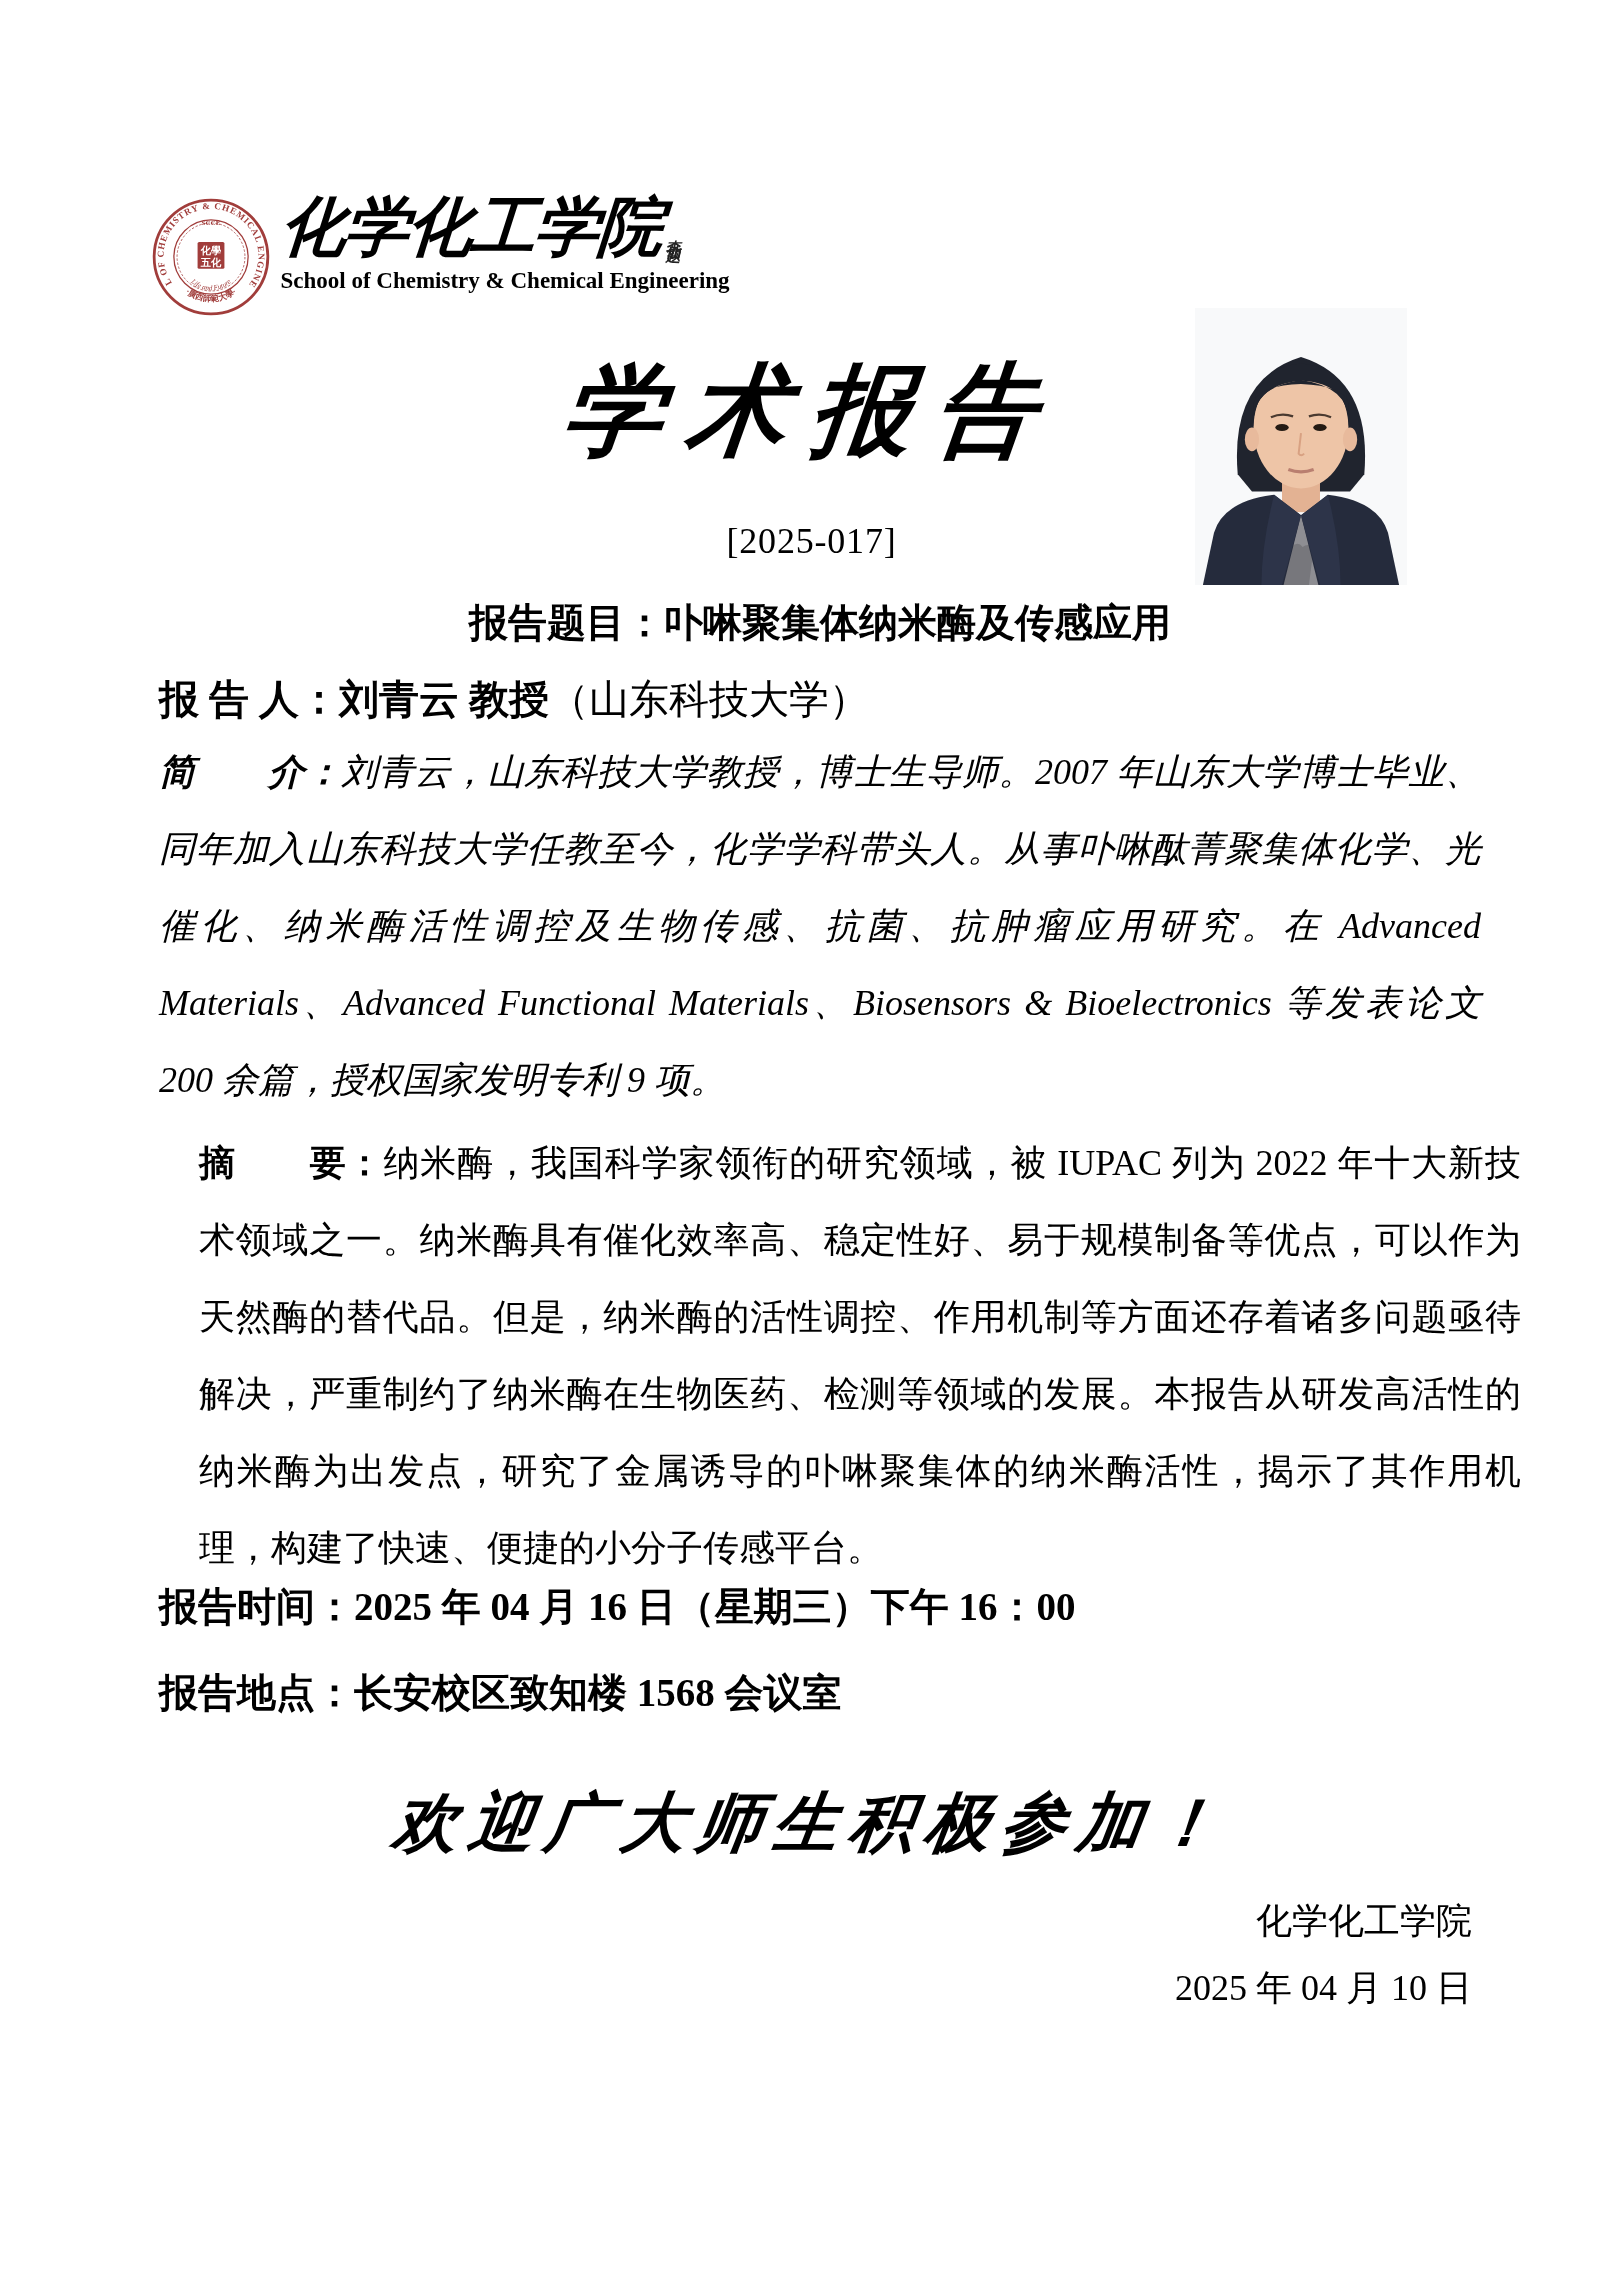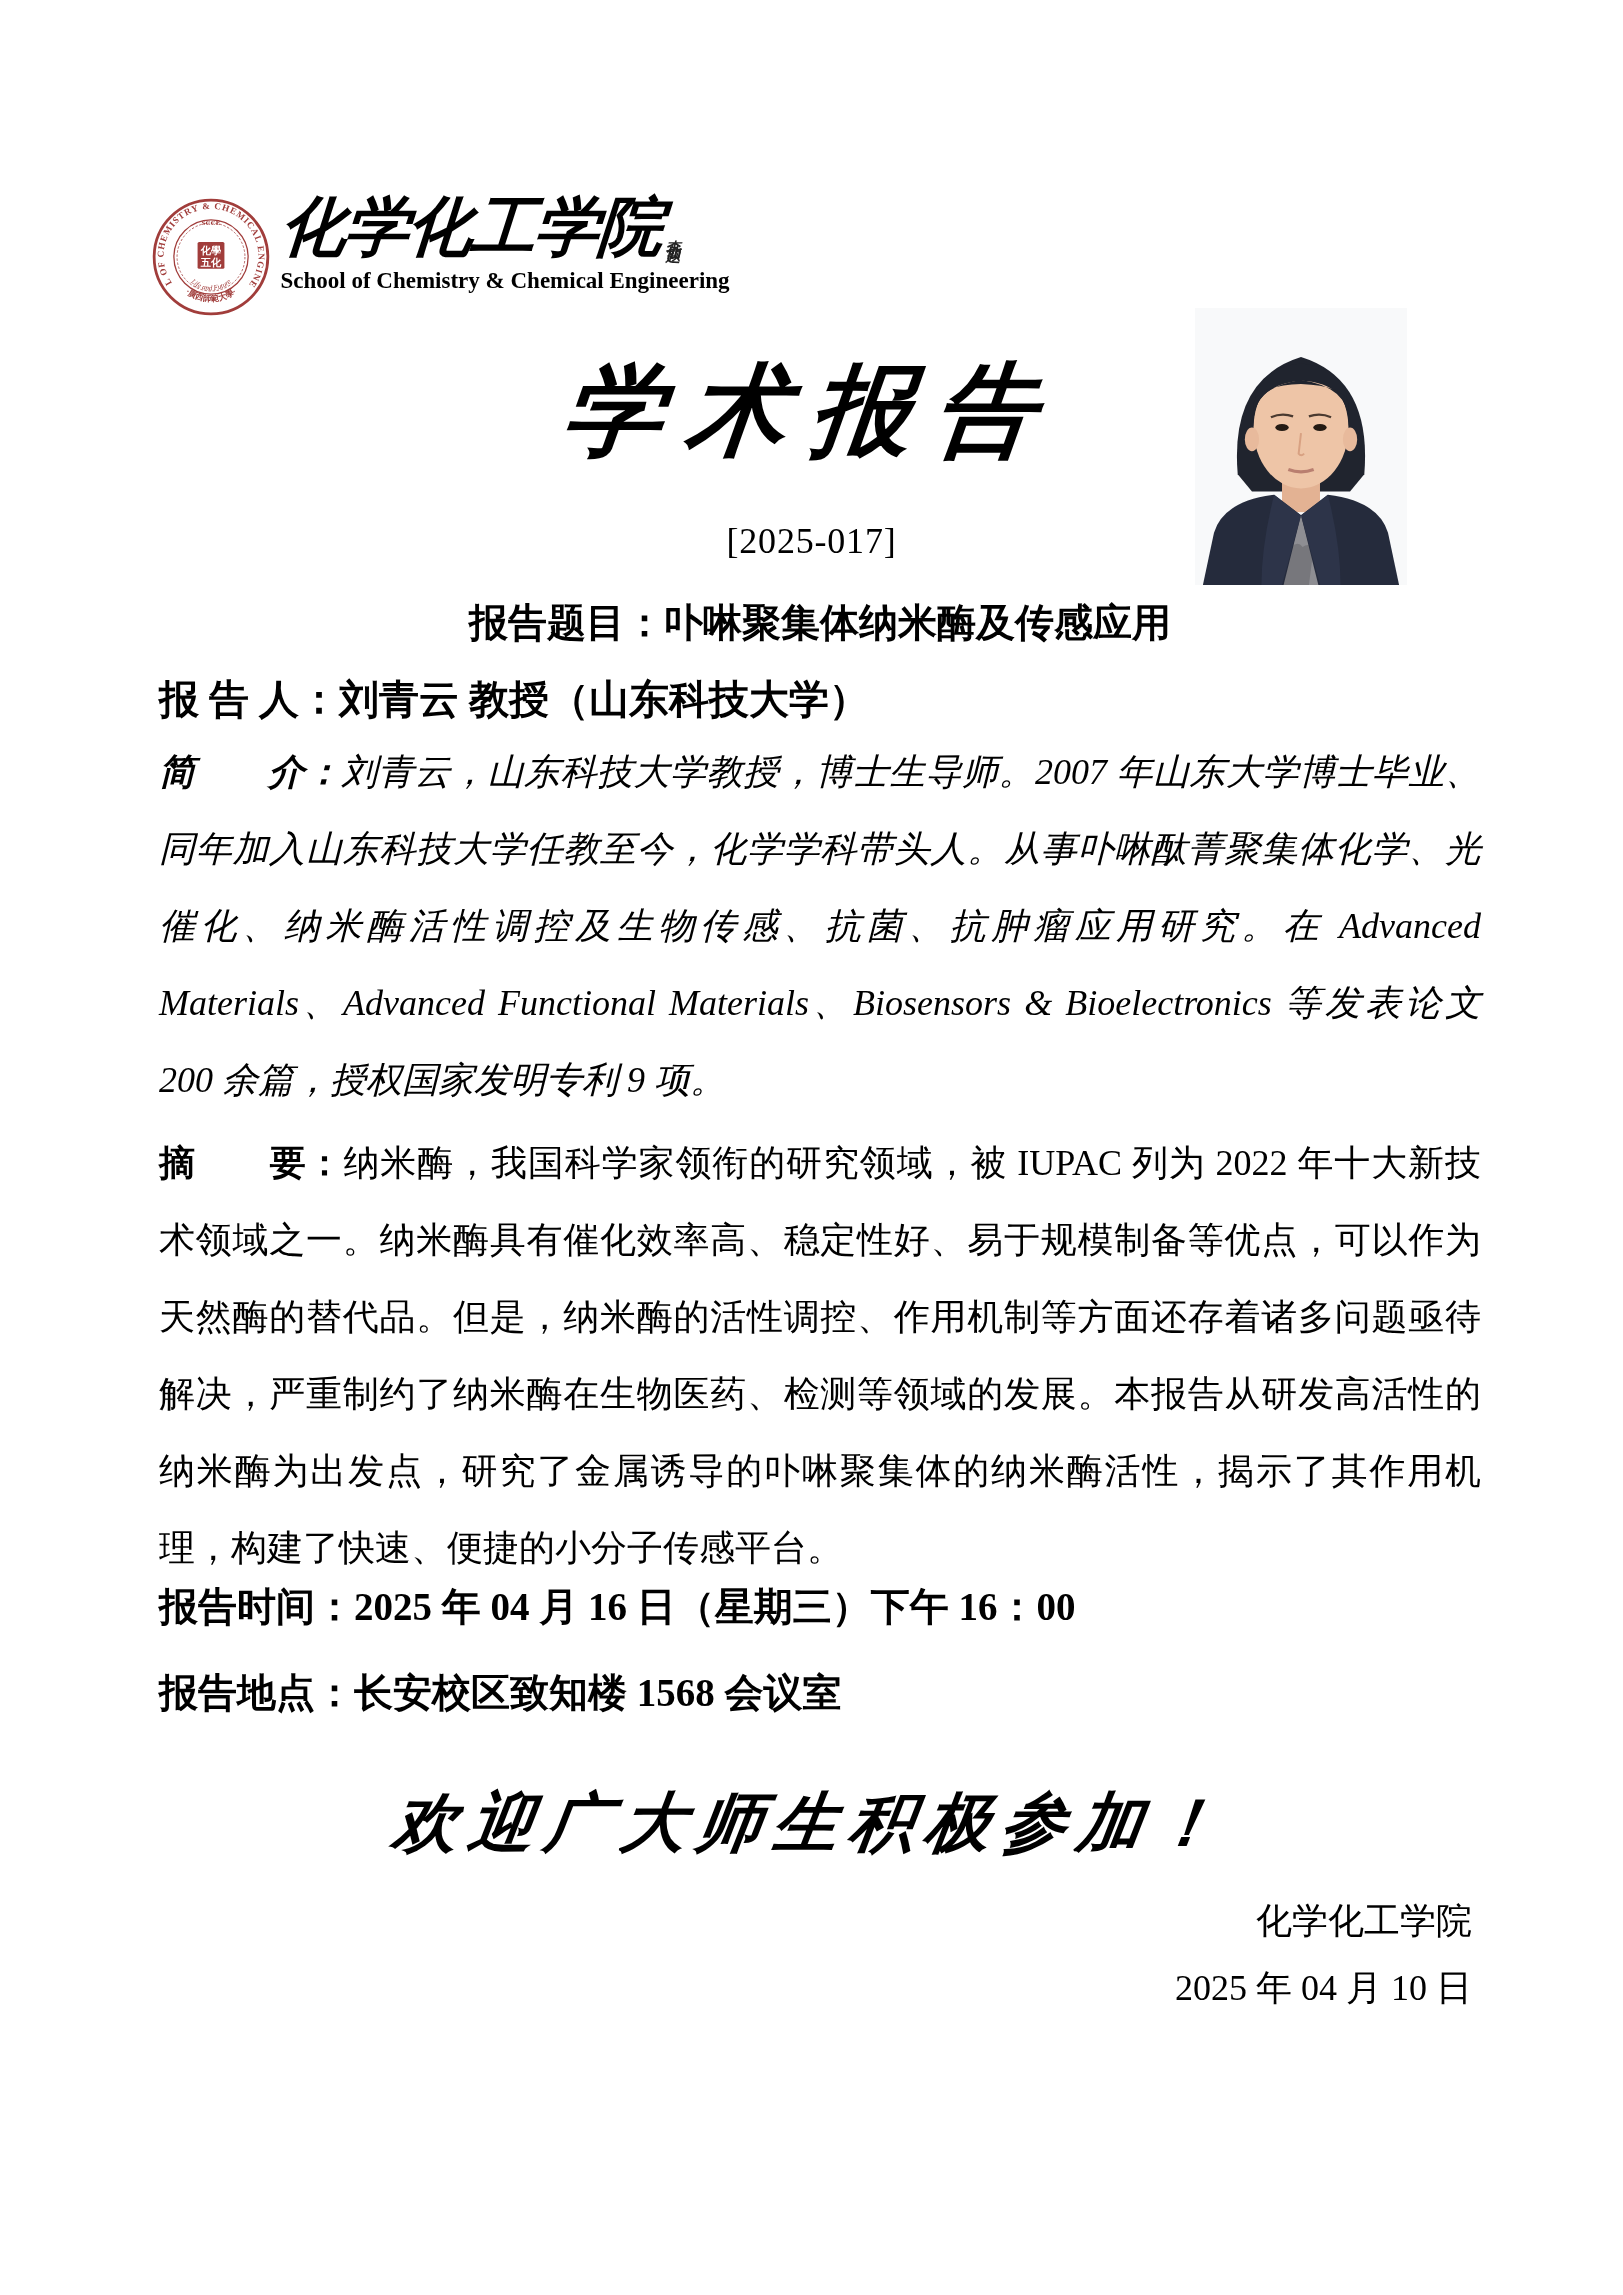--- a/index.html
+++ b/index.html
@@ -30,24 +30,24 @@
     transform:skewX(-6deg);line-height:1.2;
   }
   .code-line{
     position:absolute;left:0;top:520px;width:1623px;text-align:center;
     font-size:36px;letter-spacing:0.8px;
   }
   
   .content-line{position:absolute;left:159px;width:1322px;}
   .topic-line{top:596px;font-family:"Liberation Sans","DejaVu Sans",sans-serif;font-size:39px;font-weight:bold;text-align:center;}
   .person-line{top:672px;font-size:40px;font-weight:bold;}
-  .person-line .affil{font-weight:bold;}
+  .person-line .affil{font-weight:normal;}
   .para{font-size:36px;line-height:77px;text-align:justify;}
   .bio-para{top:734px;font-style:italic;}
-  .abs-para{top:1125px;}
+  .abs-para{top:1125px;margin-left:40px;}
   .para .plabel{font-weight:bold;}
   .time-line{top:1580px;font-size:39px;font-weight:bold;}
   .place-line{top:1666px;font-size:39px;font-weight:bold;}
   .welcome-line{
     position:absolute;left:0;top:1779px;width:1623px;text-align:center;
     font-size:65px;font-weight:bold;font-style:italic;letter-spacing:11px;
     transform:skewX(-8deg);
   }
   .signoff{position:absolute;right:151px;top:1888px;text-align:right;font-size:36px;line-height:67px;}
 </style>

